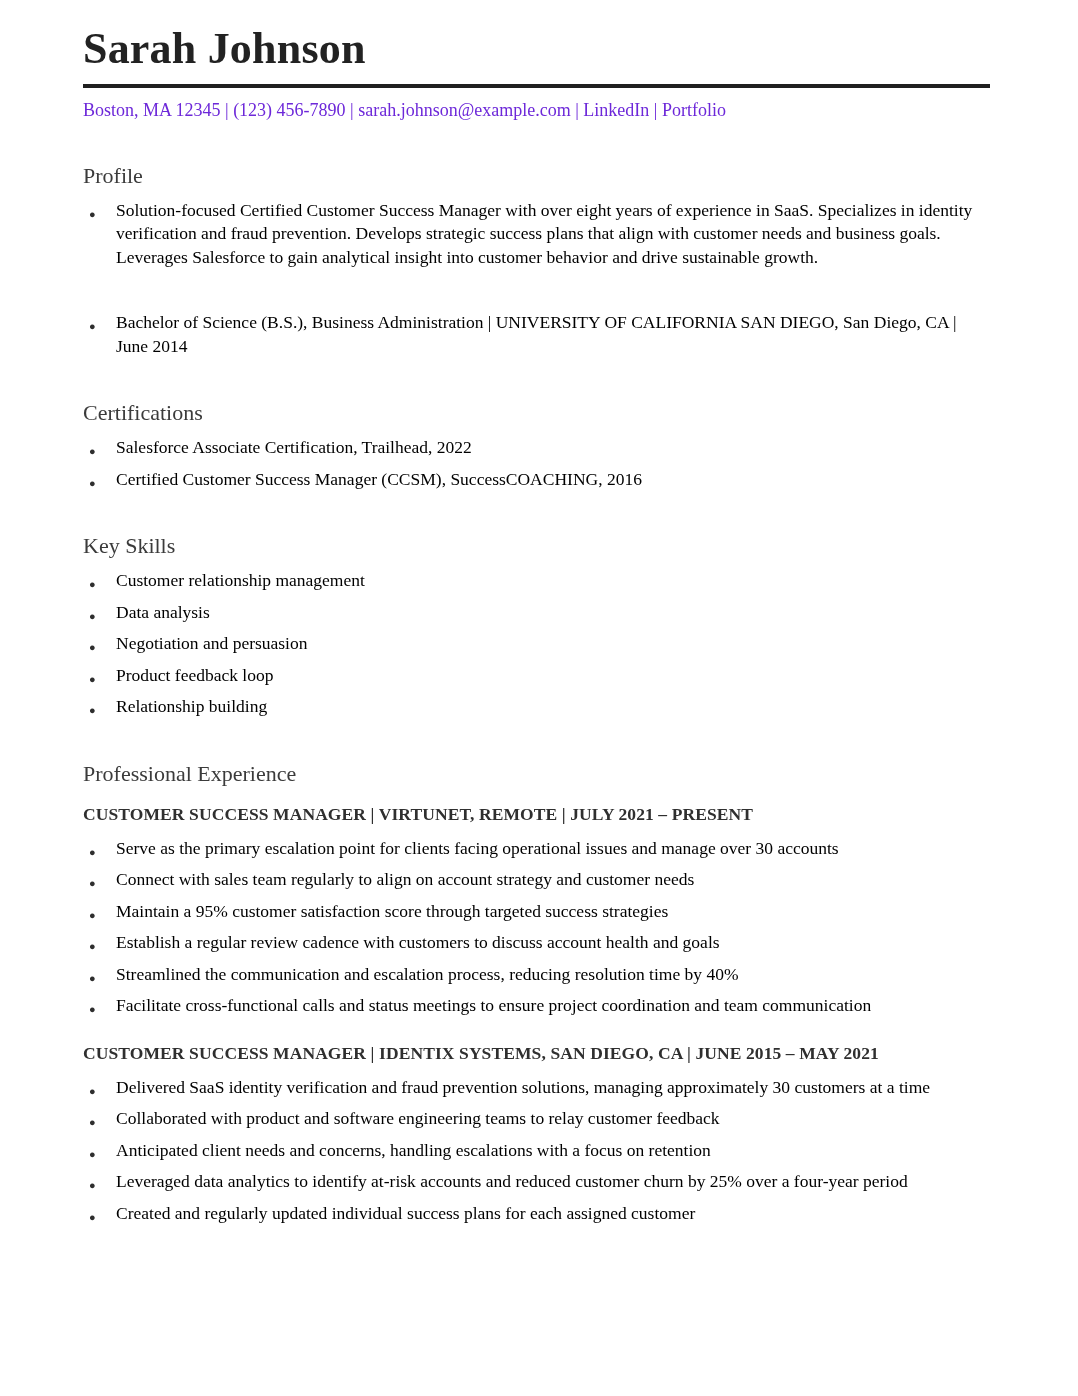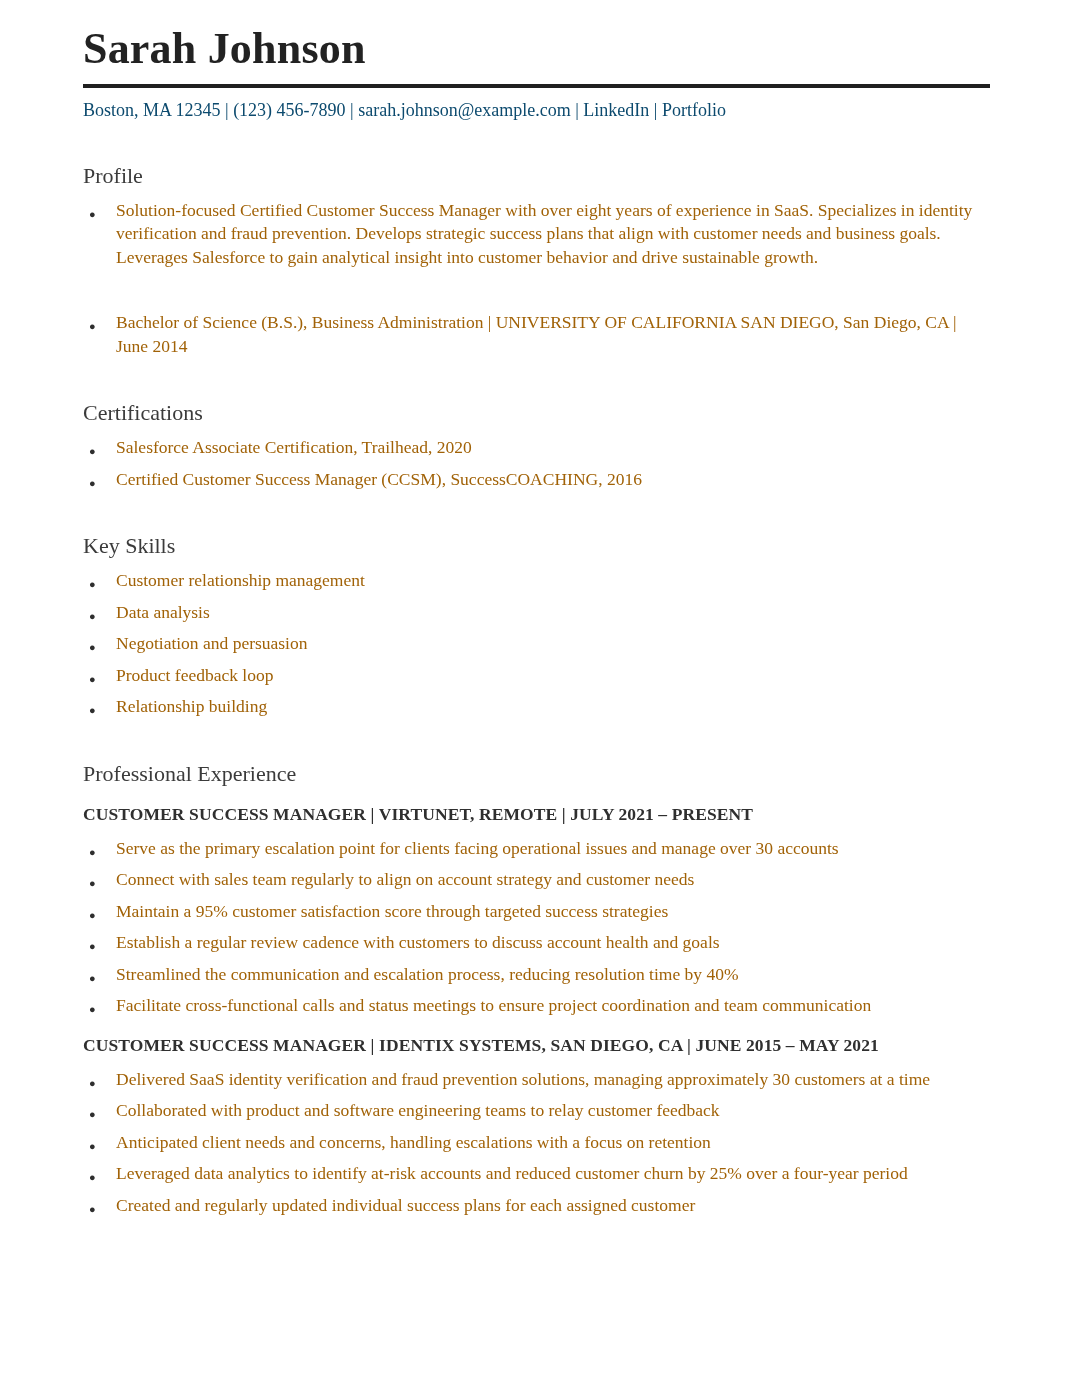--- a/index.html
+++ b/index.html
@@ -31,21 +31,21 @@
   }
   .name-rule {
     border: none;
     border-top: 4px solid #1f1f1f;
     margin: 9px 0 0 0;
   }
   .contact {
     margin-top: 11px;
     font-size: 18px;
     line-height: 22px;
-    color: #0c4a6e;
+    color: #6d28d9;
   }
   
   .section { margin-top: 42px; }
   .section-title {
     font-size: 22px;
     font-weight: 400;
     color: #3b3b3b;
     line-height: 26px;
     margin: 0 0 10px 0;
   }
@@ -53,33 +53,33 @@
     list-style: none;
     margin: 0;
     padding: 0;
   }
   ul.bullets li {
     position: relative;
     padding-left: 33px;
     font-size: 17.5px;
     line-height: 23.5px;
     margin-bottom: 8px;
-    color: #a16207;
+    color: #000000;
   }
   ul.bullets li::before {
     content: "●";
     position: absolute;
     left: 6px;
     top: 4px;
     font-size: 11px;
     color: #2e2e2e;
   }
   
   .job { margin-top: 16px; }
-  .job + .job { margin-top: 16px; }
+  .job + .job { margin-top: 24px; }
   .job-heading {
     font-size: 17.5px;
     font-weight: 700;
     color: #2f2f2f;
     letter-spacing: 0.1px;
     line-height: 22px;
     margin: 0 0 12px 0;
   }
 </style>
 </head>
@@ -102,21 +102,21 @@
 
   <section class="section">
     <ul class="bullets">
         <li>Bachelor of Science (B.S.), Business Administration | UNIVERSITY OF CALIFORNIA SAN DIEGO, San Diego, CA | June 2014</li>
       </ul>
   </section>
 
   <section class="section">
     <h2 class="section-title">Certifications</h2>
     <ul class="bullets">
-        <li>Salesforce Associate Certification, Trailhead, 2020</li>
+        <li>Salesforce Associate Certification, Trailhead, 2022</li>
         <li>Certified Customer Success Manager (CCSM), SuccessCOACHING, 2016</li>
       </ul>
   </section>
 
   <section class="section">
     <h2 class="section-title">Key Skills</h2>
     <ul class="bullets">
         <li>Customer relationship management</li>
         <li>Data analysis</li>
         <li>Negotiation and persuasion</li>

